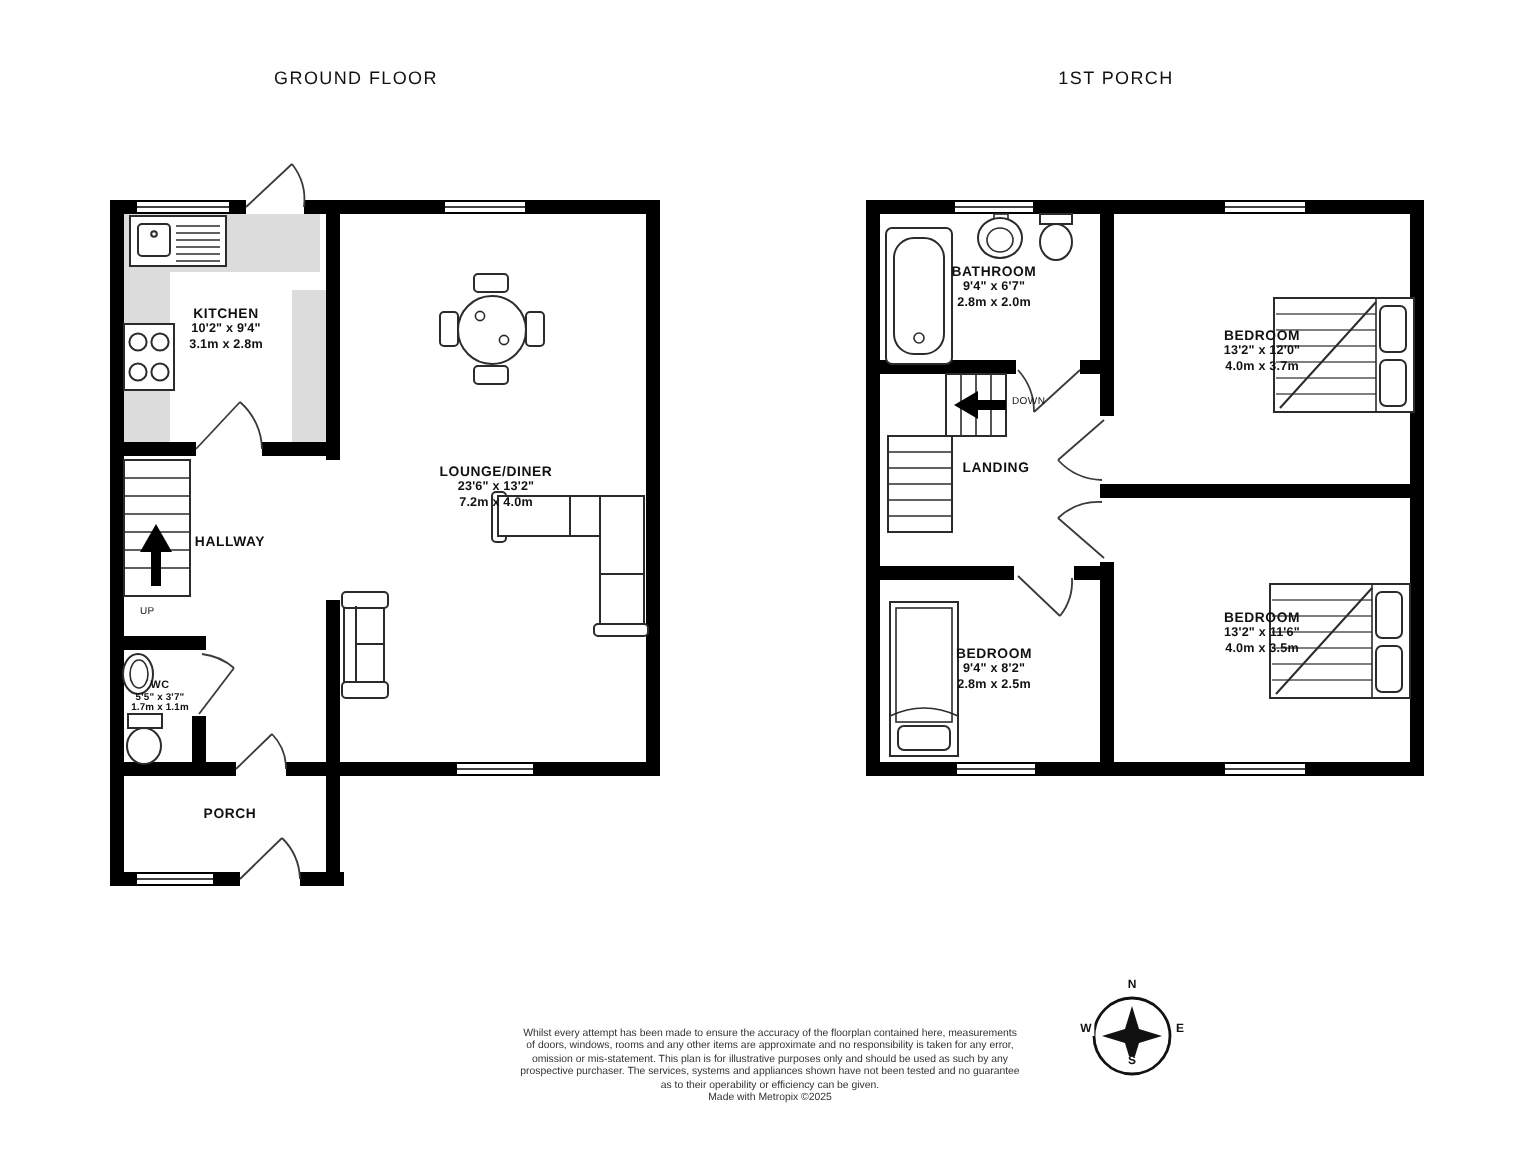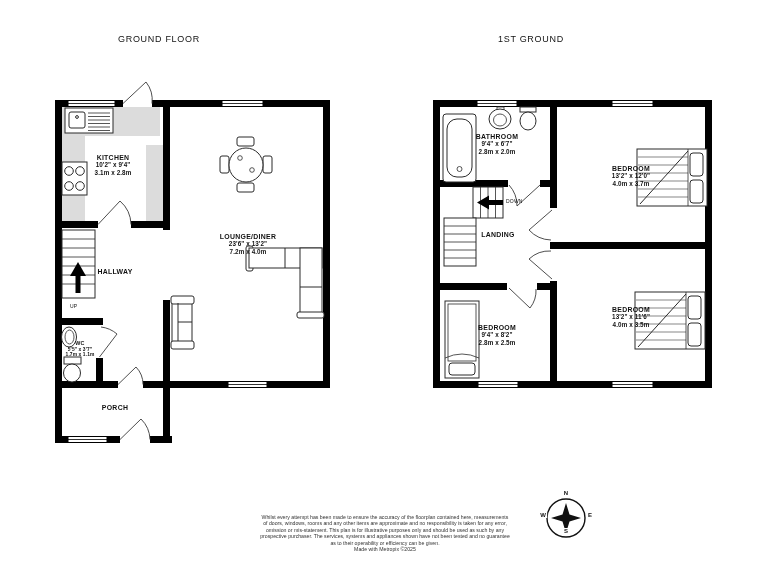--- a/index.html
+++ b/index.html
@@ -1,20 +1,20 @@
 <!DOCTYPE html>
 <html><head>
 <meta charset="utf-8">
 <style>
   html,body{margin:0;padding:0;background:#fff;}
   .screen{position:relative;width:768px;height:576px;background:#fff;overflow:hidden;
           font-family:"Liberation Sans",sans-serif;}
   .plan-svg{position:absolute;left:0;top:0;z-index:1;}
   .title{position:absolute;z-index:2;font-size:9px;letter-spacing:.7px;color:#111;
-         text-align:left;white-space:nowrap;}
+         text-align:center;white-space:nowrap;}
   .rlbl{position:absolute;z-index:2;text-align:center;color:#111;font-weight:bold;
         font-size:6.3px;line-height:7.4px;letter-spacing:.1px;}
   .rlbl span{display:block;}
   .rlbl .nm{font-size:6.9px;letter-spacing:.3px;}
   .rlbl.small{font-size:4.9px;line-height:5.7px;}
   .rlbl.small .nm{font-size:5.4px;}
   .dir{position:absolute;z-index:2;font-size:5px;color:#111;letter-spacing:.2px;}
   .compass-letter{position:absolute;z-index:2;font-size:6px;font-weight:bold;color:#111;
                   background:#fff;padding:0 1px;transform:translateX(-50%);}
   .disclaimer{position:absolute;z-index:2;left:204px;top:514px;width:362px;text-align:center;
@@ -305,21 +305,21 @@
     </g>
   </g>
 
   <g>
     <circle cx="566" cy="518" r="19" fill="none" stroke="#111" stroke-width="1.4"></circle>
     <polygon fill="#111" points="566,503 569.5,514.5 581,518 569.5,521.5 566,533 562.5,521.5 551,518 562.5,514.5"></polygon>
   </g>
 </svg>
 
 <div class="title" style="left:118px;top:34px;width:120px;">GROUND FLOOR</div>
-<div class="title" style="left:498px;top:34px;width:120px;">1ST GROUND</div>
+<div class="title" style="left:498px;top:34px;width:120px;">1ST PORCH</div>
 
 <div class="rlbl" style="left:73px;top:154px;width:80px;">
   <span class="nm">KITCHEN</span>
   <span>10'2" x 9'4"</span>
   <span>3.1m x 2.8m</span>
 </div>
 
 <div class="rlbl" style="left:198px;top:233px;width:100px;">
   <span class="nm">LOUNGE/DINER</span>
   <span>23'6" x 13'2"</span>

